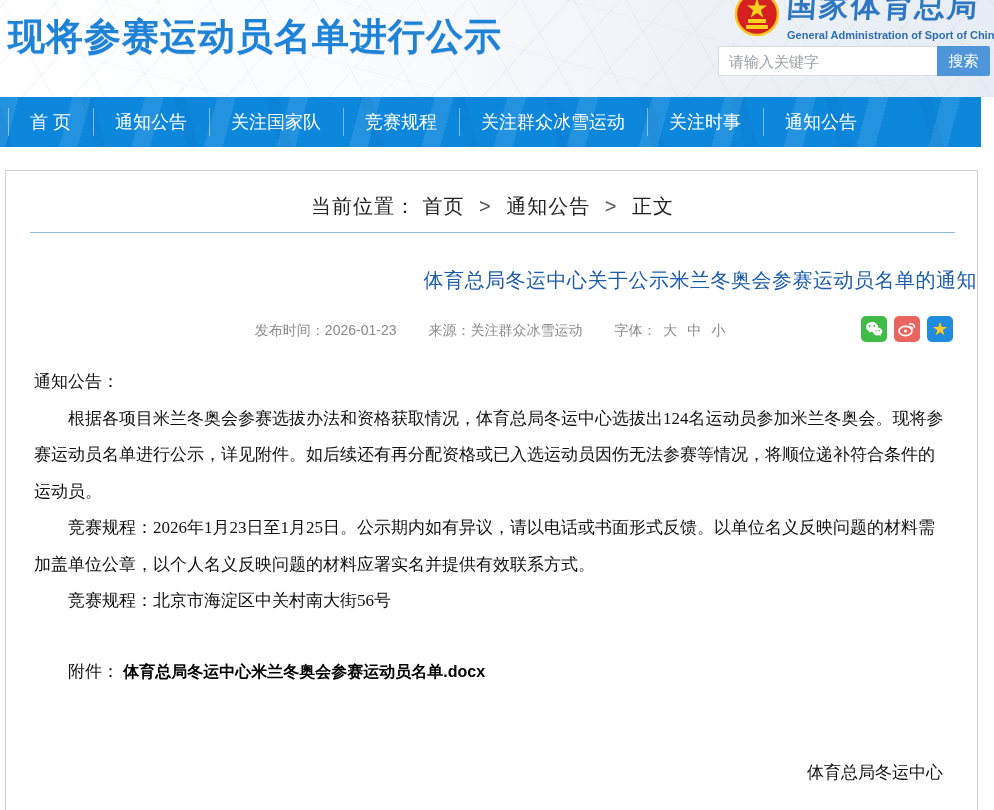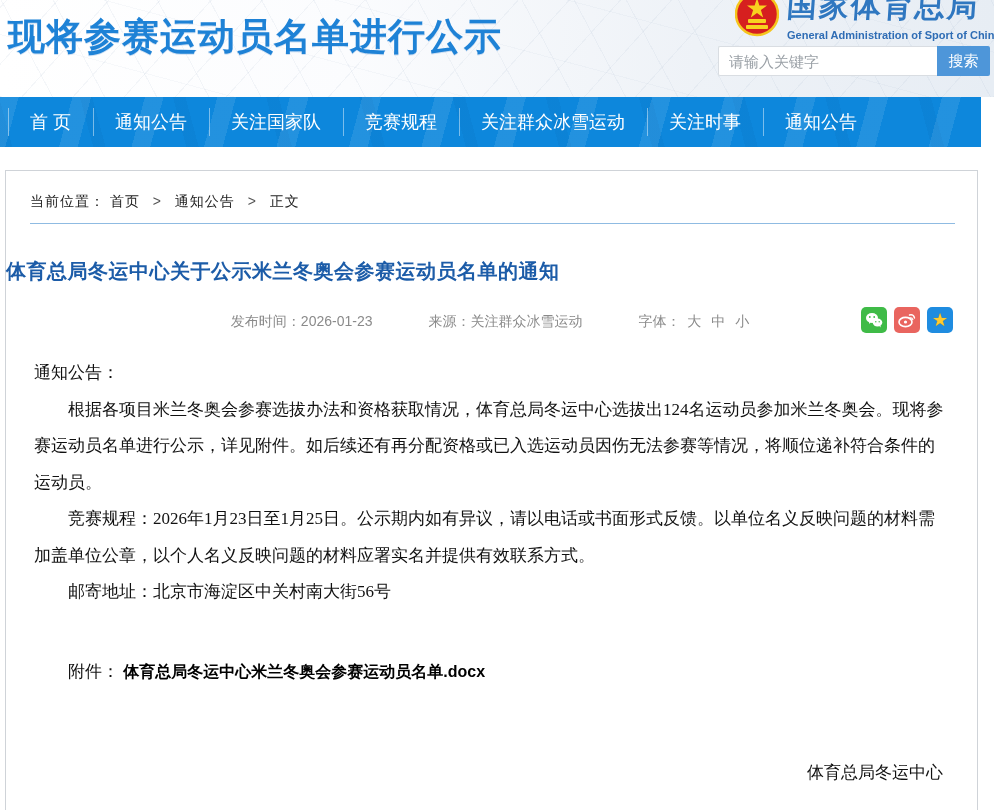--- a/index.html
+++ b/index.html
@@ -62,50 +62,50 @@
     background:rgba(255,255,255,0.45);
   }
   .nav-spacer { flex:1 1 auto; }
 
   
   .container {
     position:absolute; left:5px; top:170px; width:973px; height:700px;
     background:#fff; border:1px solid #cfd3d8; border-bottom:none;
   }
   .breadcrumb {
-    padding:22px 22px 12px 24px; font-size:14px; color:#222; letter-spacing:1px;
+    padding:22px 22px 12px 24px; font-size:20px; color:#222; letter-spacing:1px;text-align:center;
   }
   .breadcrumb .crumb { cursor:pointer; }
   .breadcrumb .sep { color:#555; margin:0 8px; }
   .crumb-rule { margin:0 22px 0 24px; border:none; border-top:1px solid #8fbbe2; height:0; }
 
   .article-title {
-    margin-top:34px; text-align:left; font-size:20px; font-weight:bold; color:#1c5ca8;
+    margin-top:34px; text-align:right; font-size:20px; font-weight:normal; color:#1c5ca8;
     letter-spacing:0.5px;
   }
   .meta-row {
     position:relative; margin-top:26px; height:22px; display:flex; justify-content:center;
-    align-items:center; gap:56px; font-size:14px; color:#8a8a8a;
+    align-items:center; gap:32px; font-size:14px; color:#8a8a8a;
   }
   .meta-item { white-space:nowrap; }
   .font-opt { cursor:pointer; margin:0 3px; }
   .share-box { position:absolute; right:24px; top:-4px; display:flex; gap:7px; }
   .share-ic { width:26px; height:26px; border-radius:5px; display:flex; align-items:center;
     justify-content:center; cursor:pointer; }
   .share-wechat { background:#3fbb47; }
   .share-weibo { background:#e9655f; }
   .share-qzone { background:#1f8ce0; font-size:18px; color:#ffcb2e; text-shadow:0 0 1px #b8860b; }
 
   .article-body {
     margin:22px 28px 0 28px; font-family:"Liberation Serif","DejaVu Serif",serif;
     font-size:17px; color:#111; line-height:2.15;
   }
   .para { text-indent:2em; }
   .salutation { text-indent:0; }
-  .attach-line { text-indent:2em; margin-top:43px; }
+  .attach-line { text-indent:2em; margin-top:34px; }
   .attach-name {
     font-family:"Liberation Sans","DejaVu Sans",sans-serif; font-size:16px; font-weight:bold;
     color:#000; cursor:pointer;
   }
   .sign-block { margin-top:66px; text-align:right; padding-right:6px; }
   .sign-line { line-height:2.0; }
 </style>
 </head>
 <body>
 
@@ -190,21 +190,21 @@
         </svg>
       </span>
       <span class="share-ic share-qzone">★</span>
     </span>
   </div>
 
   <div class="article-body">
     <div class="para salutation">通知公告：</div>
     <div class="para">根据各项目米兰冬奥会参赛选拔办法和资格获取情况，体育总局冬运中心选拔出124名运动员参加米兰冬奥会。现将参赛运动员名单进行公示，详见附件。如后续还有再分配资格或已入选运动员因伤无法参赛等情况，将顺位递补符合条件的运动员。</div>
     <div class="para">竞赛规程：2026年1月23日至1月25日。公示期内如有异议，请以电话或书面形式反馈。以单位名义反映问题的材料需加盖单位公章，以个人名义反映问题的材料应署实名并提供有效联系方式。</div>
-    <div class="para">邮寄地址：北京市海淀区中关村南大街56号</div>
+    <div class="para">竞赛规程：北京市海淀区中关村南大街56号</div>
 
     <div class="attach-line">
       <span>附件：</span>
       <span class="attach-name">体育总局冬运中心米兰冬奥会参赛运动员名单.docx</span>
     </div>
 
     <div class="sign-block">
       <div class="sign-line">体育总局冬运中心</div>
 
     </div>

